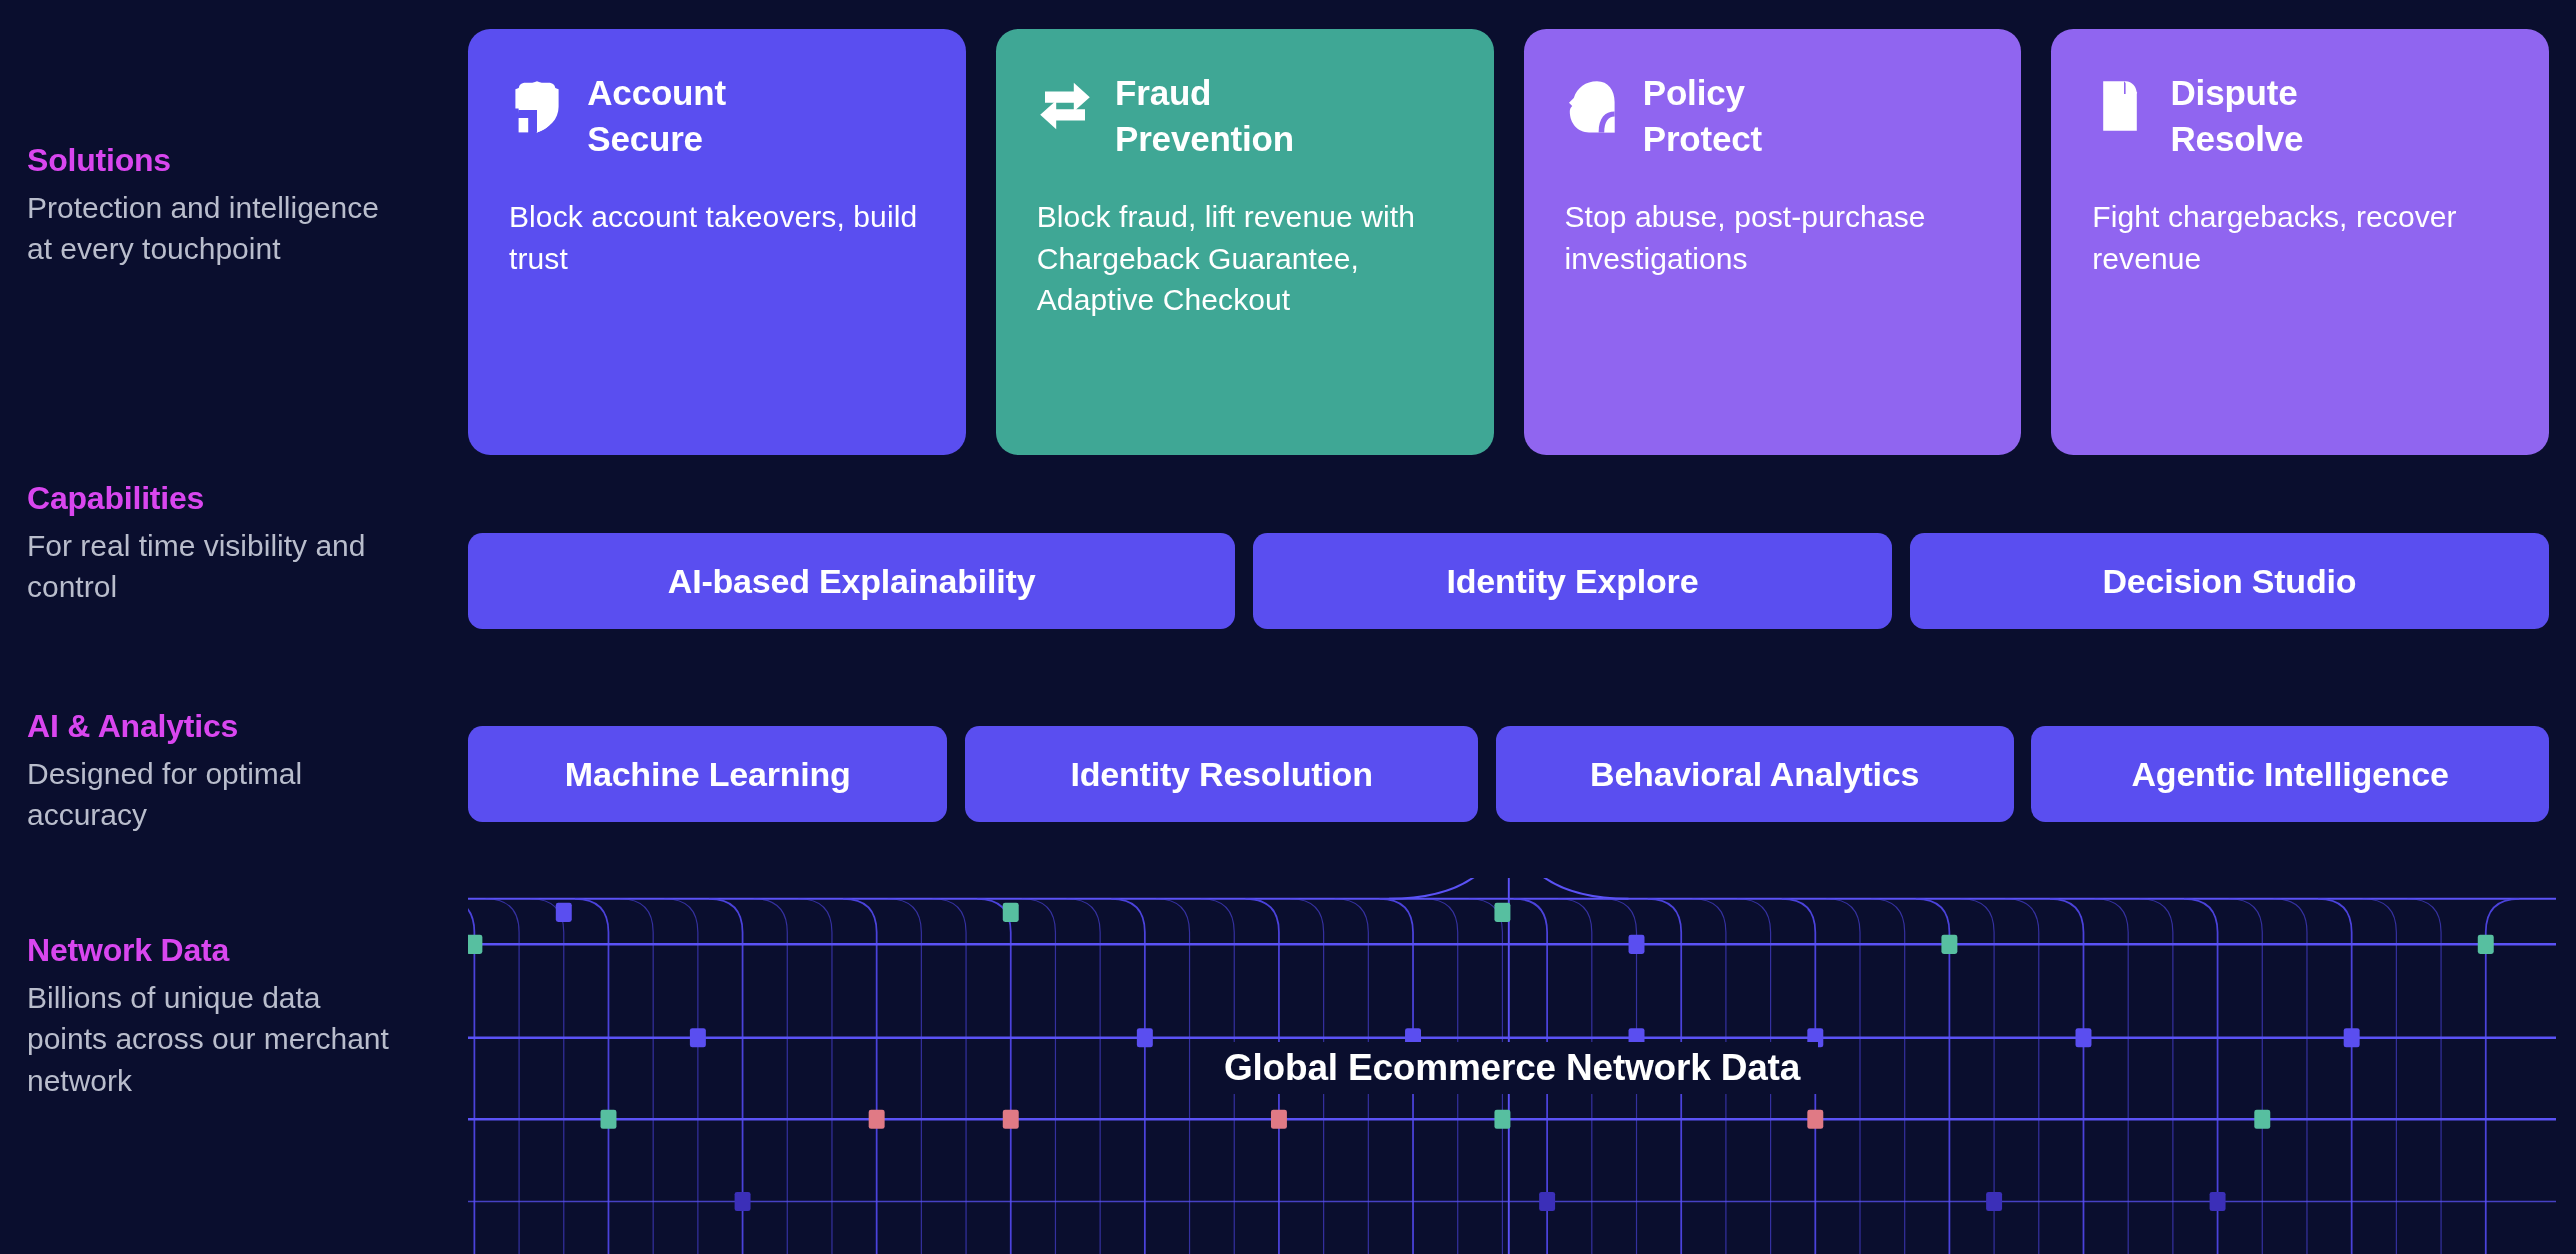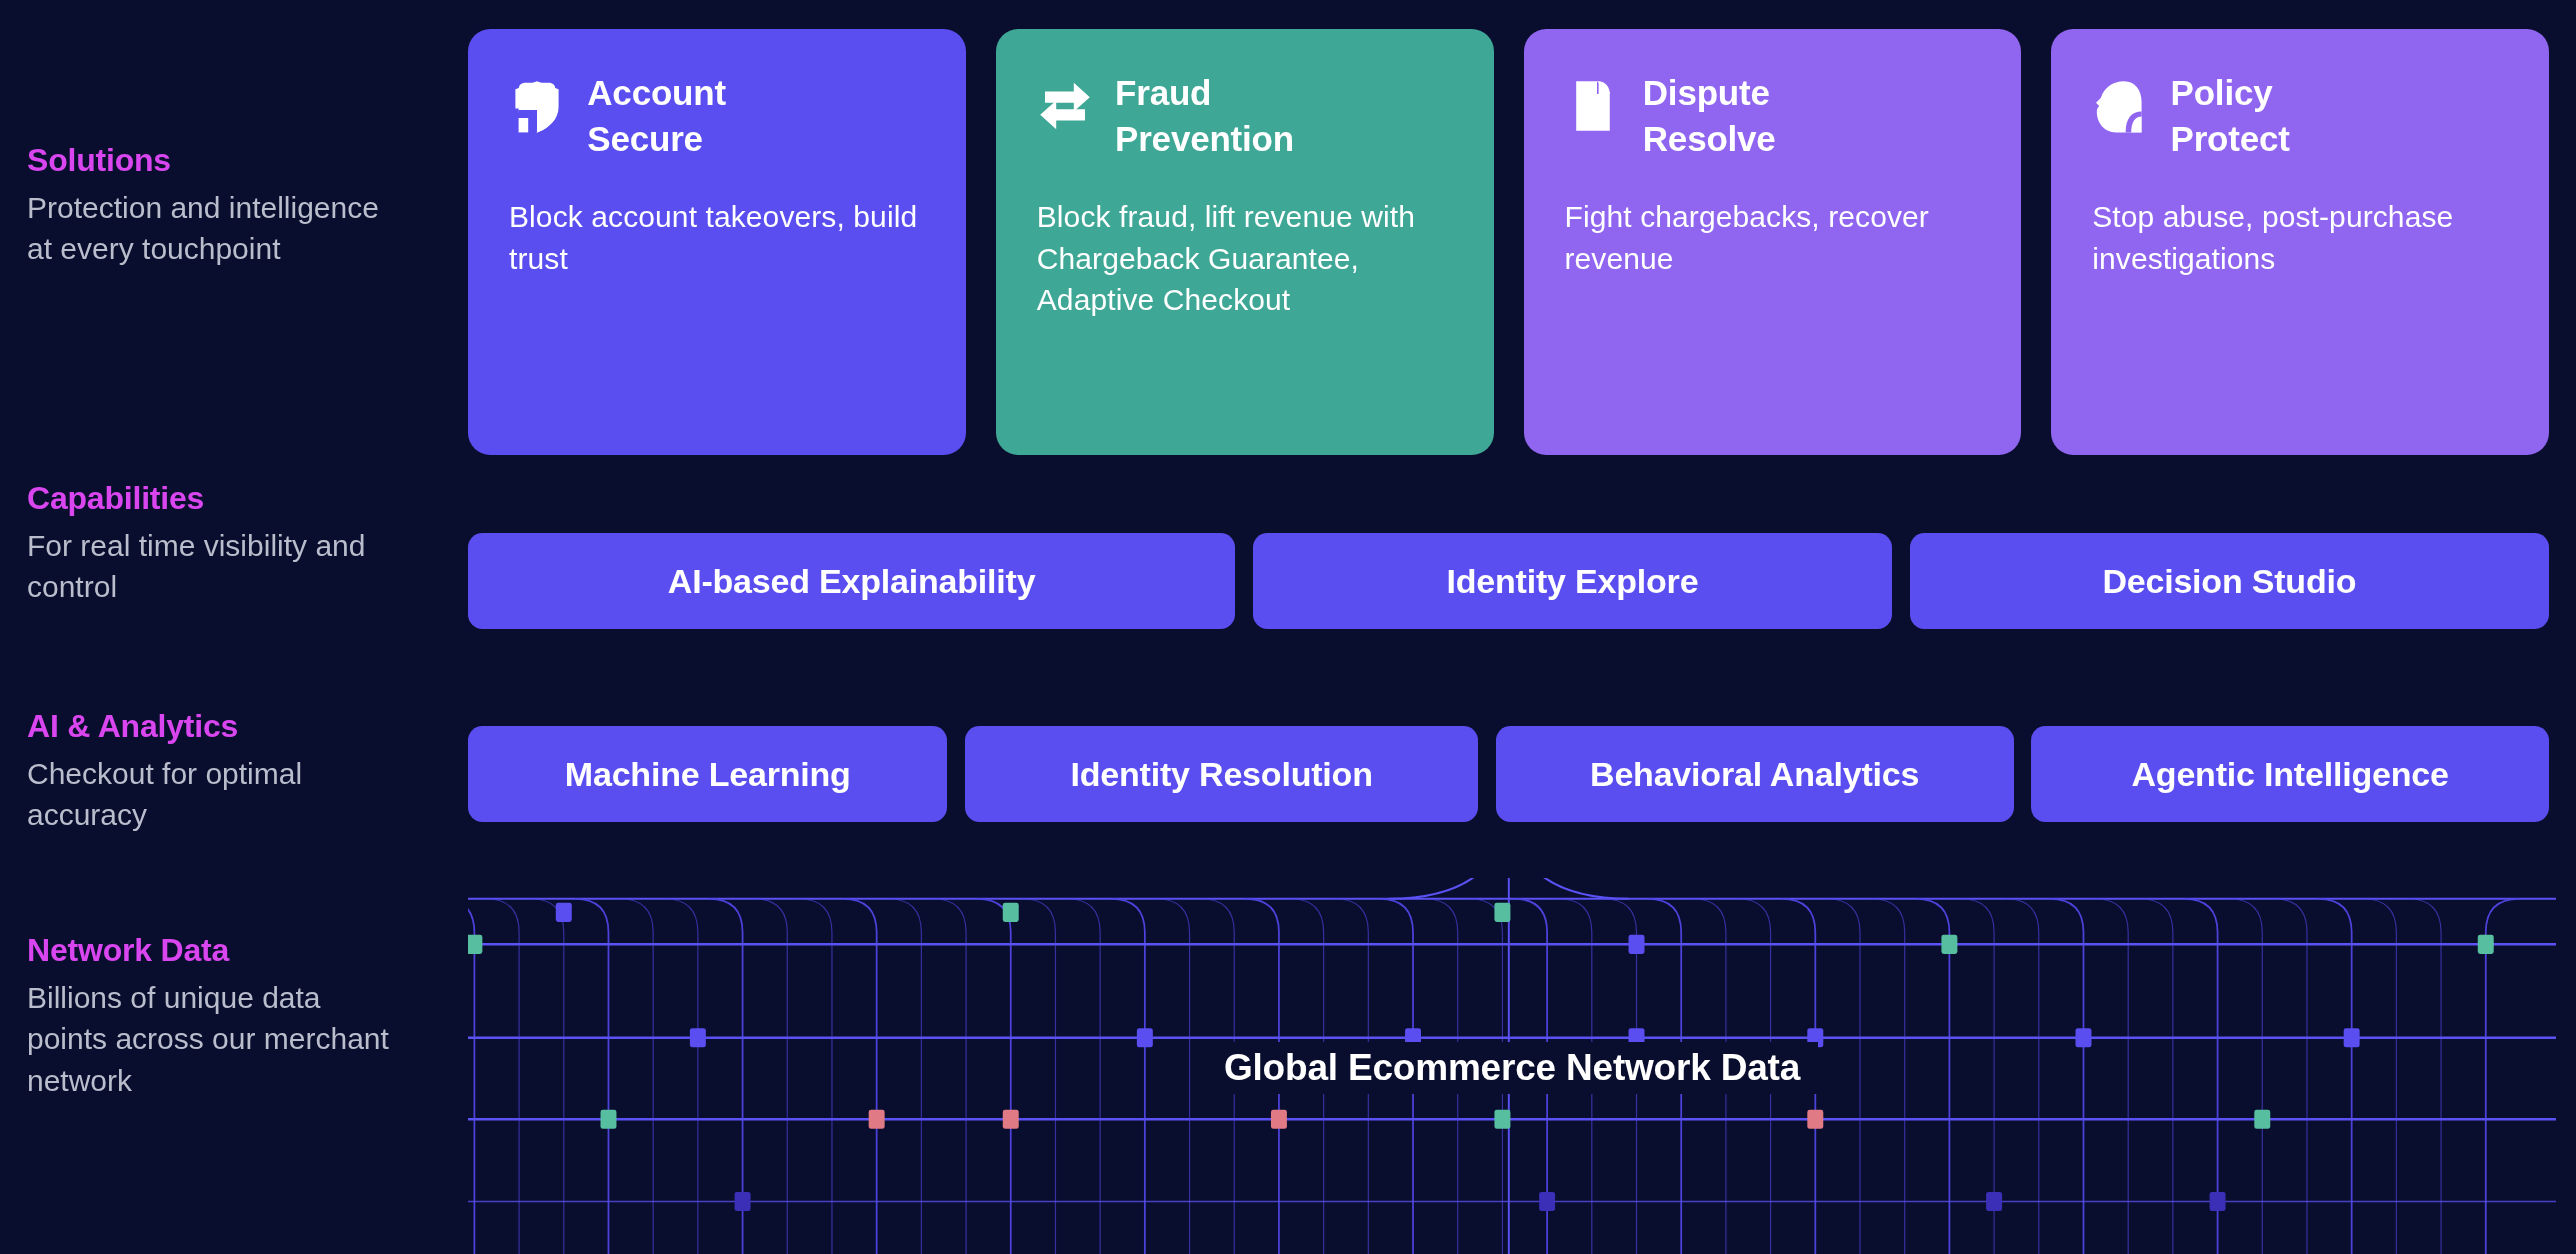--- a/index.html
+++ b/index.html
@@ -151,21 +151,21 @@
   <div class="label-block" id="lbl-solutions">
     <div class="label-title">Solutions</div>
     <div class="label-desc">Protection and intelligence at every touchpoint</div>
   </div>
   <div class="label-block" id="lbl-capab">
     <div class="label-title">Capabilities</div>
     <div class="label-desc">For real time visibility and control</div>
   </div>
   <div class="label-block" id="lbl-ai">
     <div class="label-title">AI &amp; Analytics</div>
-    <div class="label-desc">Checkout for optimal accuracy</div>
+    <div class="label-desc">Designed for optimal accuracy</div>
   </div>
   <div class="label-block" id="lbl-network">
     <div class="label-title">Network Data</div>
     <div class="label-desc">Billions of unique data points across our merchant network</div>
   </div>
 
   <div class="cards-row">
 
     <div class="card" style="background: rgb(90, 78, 240);">
       <div class="card-head">
@@ -197,45 +197,45 @@
         <span class="card-title">Fraud
 Prevention</span>
       </div>
       <div class="card-desc">Block fraud, lift revenue with Chargeback Guarantee, Adaptive Checkout</div>
     </div>
 
     <div class="card" style="background: rgb(144, 101, 240);">
       <div class="card-head">
         <span class="card-icon">
           <svg viewBox="0 0 70 70" aria-hidden="true">
-            <path fill="#ffffff" d="M14 4 H42 L56 18 V66 H14 Z"></path>
-            <path fill="#9065f0" d="M40 4 L56 20 H40 Z"></path>
-            <path fill="#ffffff" d="M42 4 C50 4 56 11 56 20 H42 Z"></path>
-          </svg>
-        </span>
-        <span class="card-title">Dispute
-Resolve</span>
-      </div>
-      <div class="card-desc">Fight chargebacks, recover revenue</div>
-    </div>
-
-    <div class="card" style="background: rgb(144, 101, 240);">
-      <div class="card-head">
-        <span class="card-icon">
-          <svg viewBox="0 0 70 70" aria-hidden="true">
             <path fill="#ffffff" d="M40 4 C54 4 62 15 62 30 V68 H30 C16 68 6 57 6 42 C6 39 7 37 9 35
                                      L5 31 L11 25 C15 12 26 4 40 4 Z"></path>
             <path fill="#9065f0" d="M62 42 C50 42 42 50 42 68 H62 Z"></path>
             <path fill="#ffffff" d="M62 48 C54 48 49 55 49 68 H62 Z"></path>
           </svg>
         </span>
         <span class="card-title">Policy
 Protect</span>
       </div>
       <div class="card-desc">Stop abuse, post-purchase investigations</div>
+    </div>
+
+    <div class="card" style="background: rgb(144, 101, 240);">
+      <div class="card-head">
+        <span class="card-icon">
+          <svg viewBox="0 0 70 70" aria-hidden="true">
+            <path fill="#ffffff" d="M14 4 H42 L56 18 V66 H14 Z"></path>
+            <path fill="#9065f0" d="M40 4 L56 20 H40 Z"></path>
+            <path fill="#ffffff" d="M42 4 C50 4 56 11 56 20 H42 Z"></path>
+          </svg>
+        </span>
+        <span class="card-title">Dispute
+Resolve</span>
+      </div>
+      <div class="card-desc">Fight chargebacks, recover revenue</div>
     </div>
 
   </div>
 
   <div class="pill-row" id="row-capabilities">
       <div class="pill" style="flex: 1.86 1 0px;">
         <span>AI-based Explainability</span>
       </div>
       <div class="pill" style="flex: 1.55 1 0px;">
         <span>Identity Explore</span>

